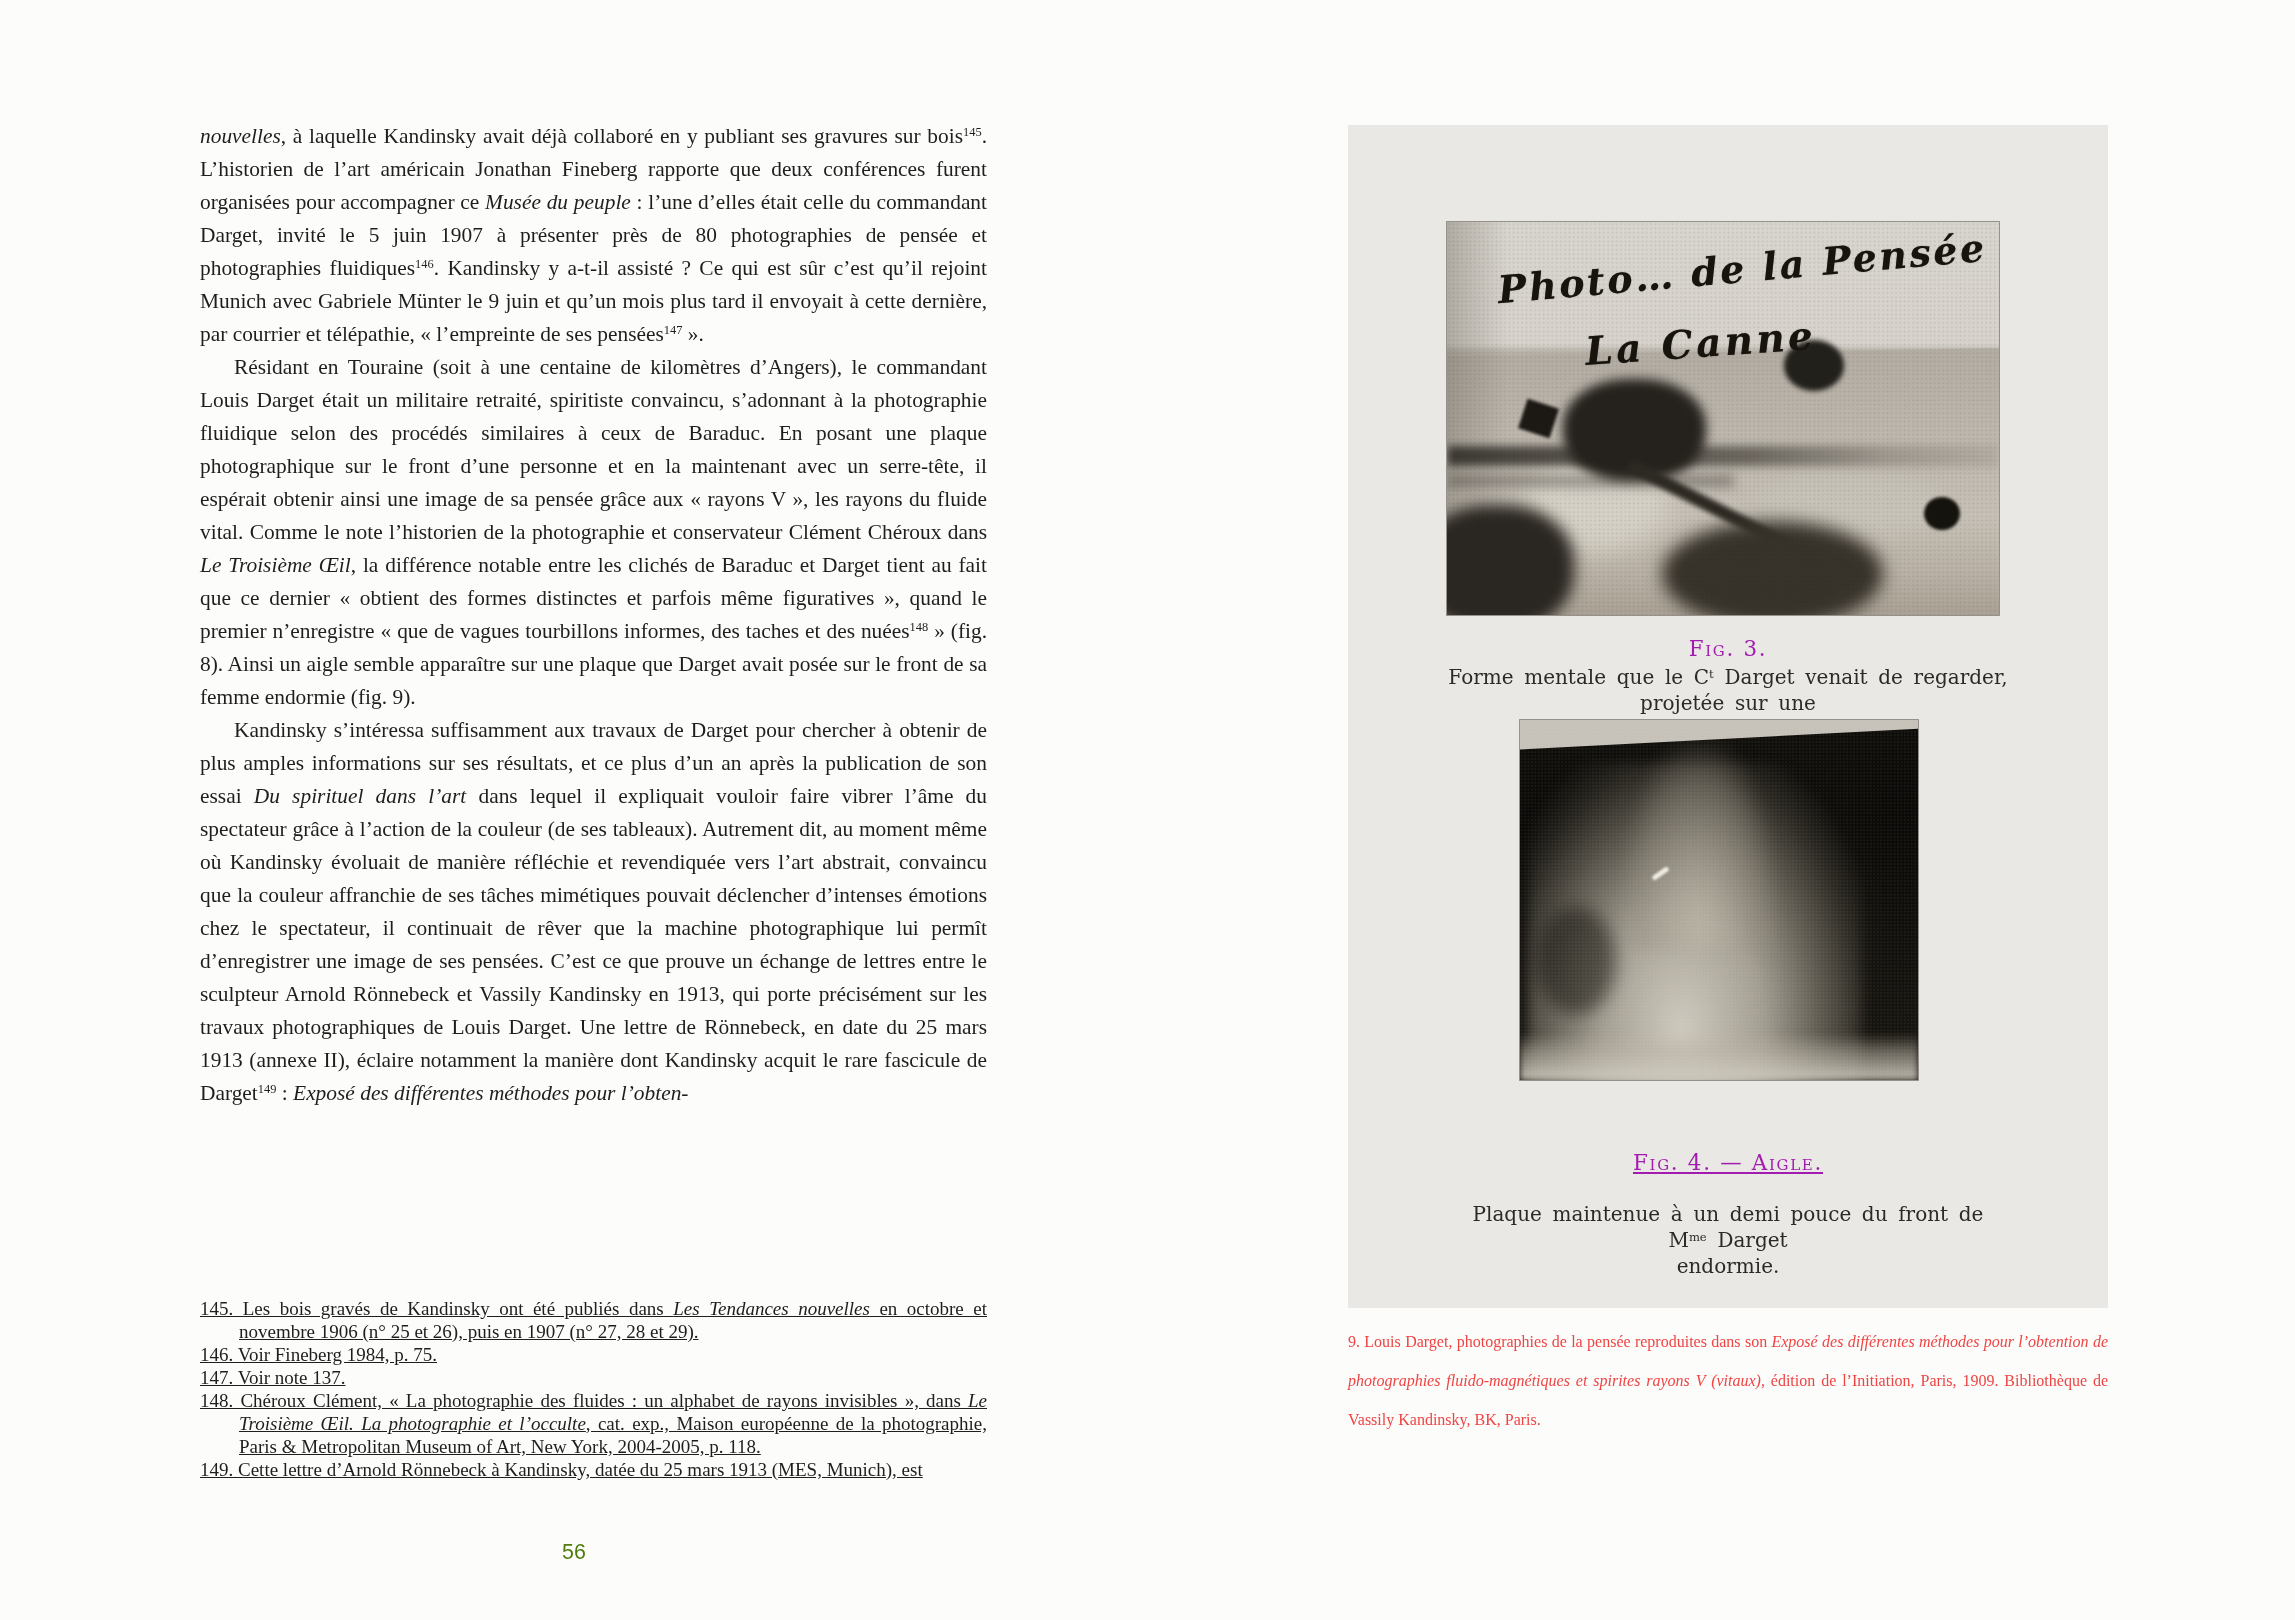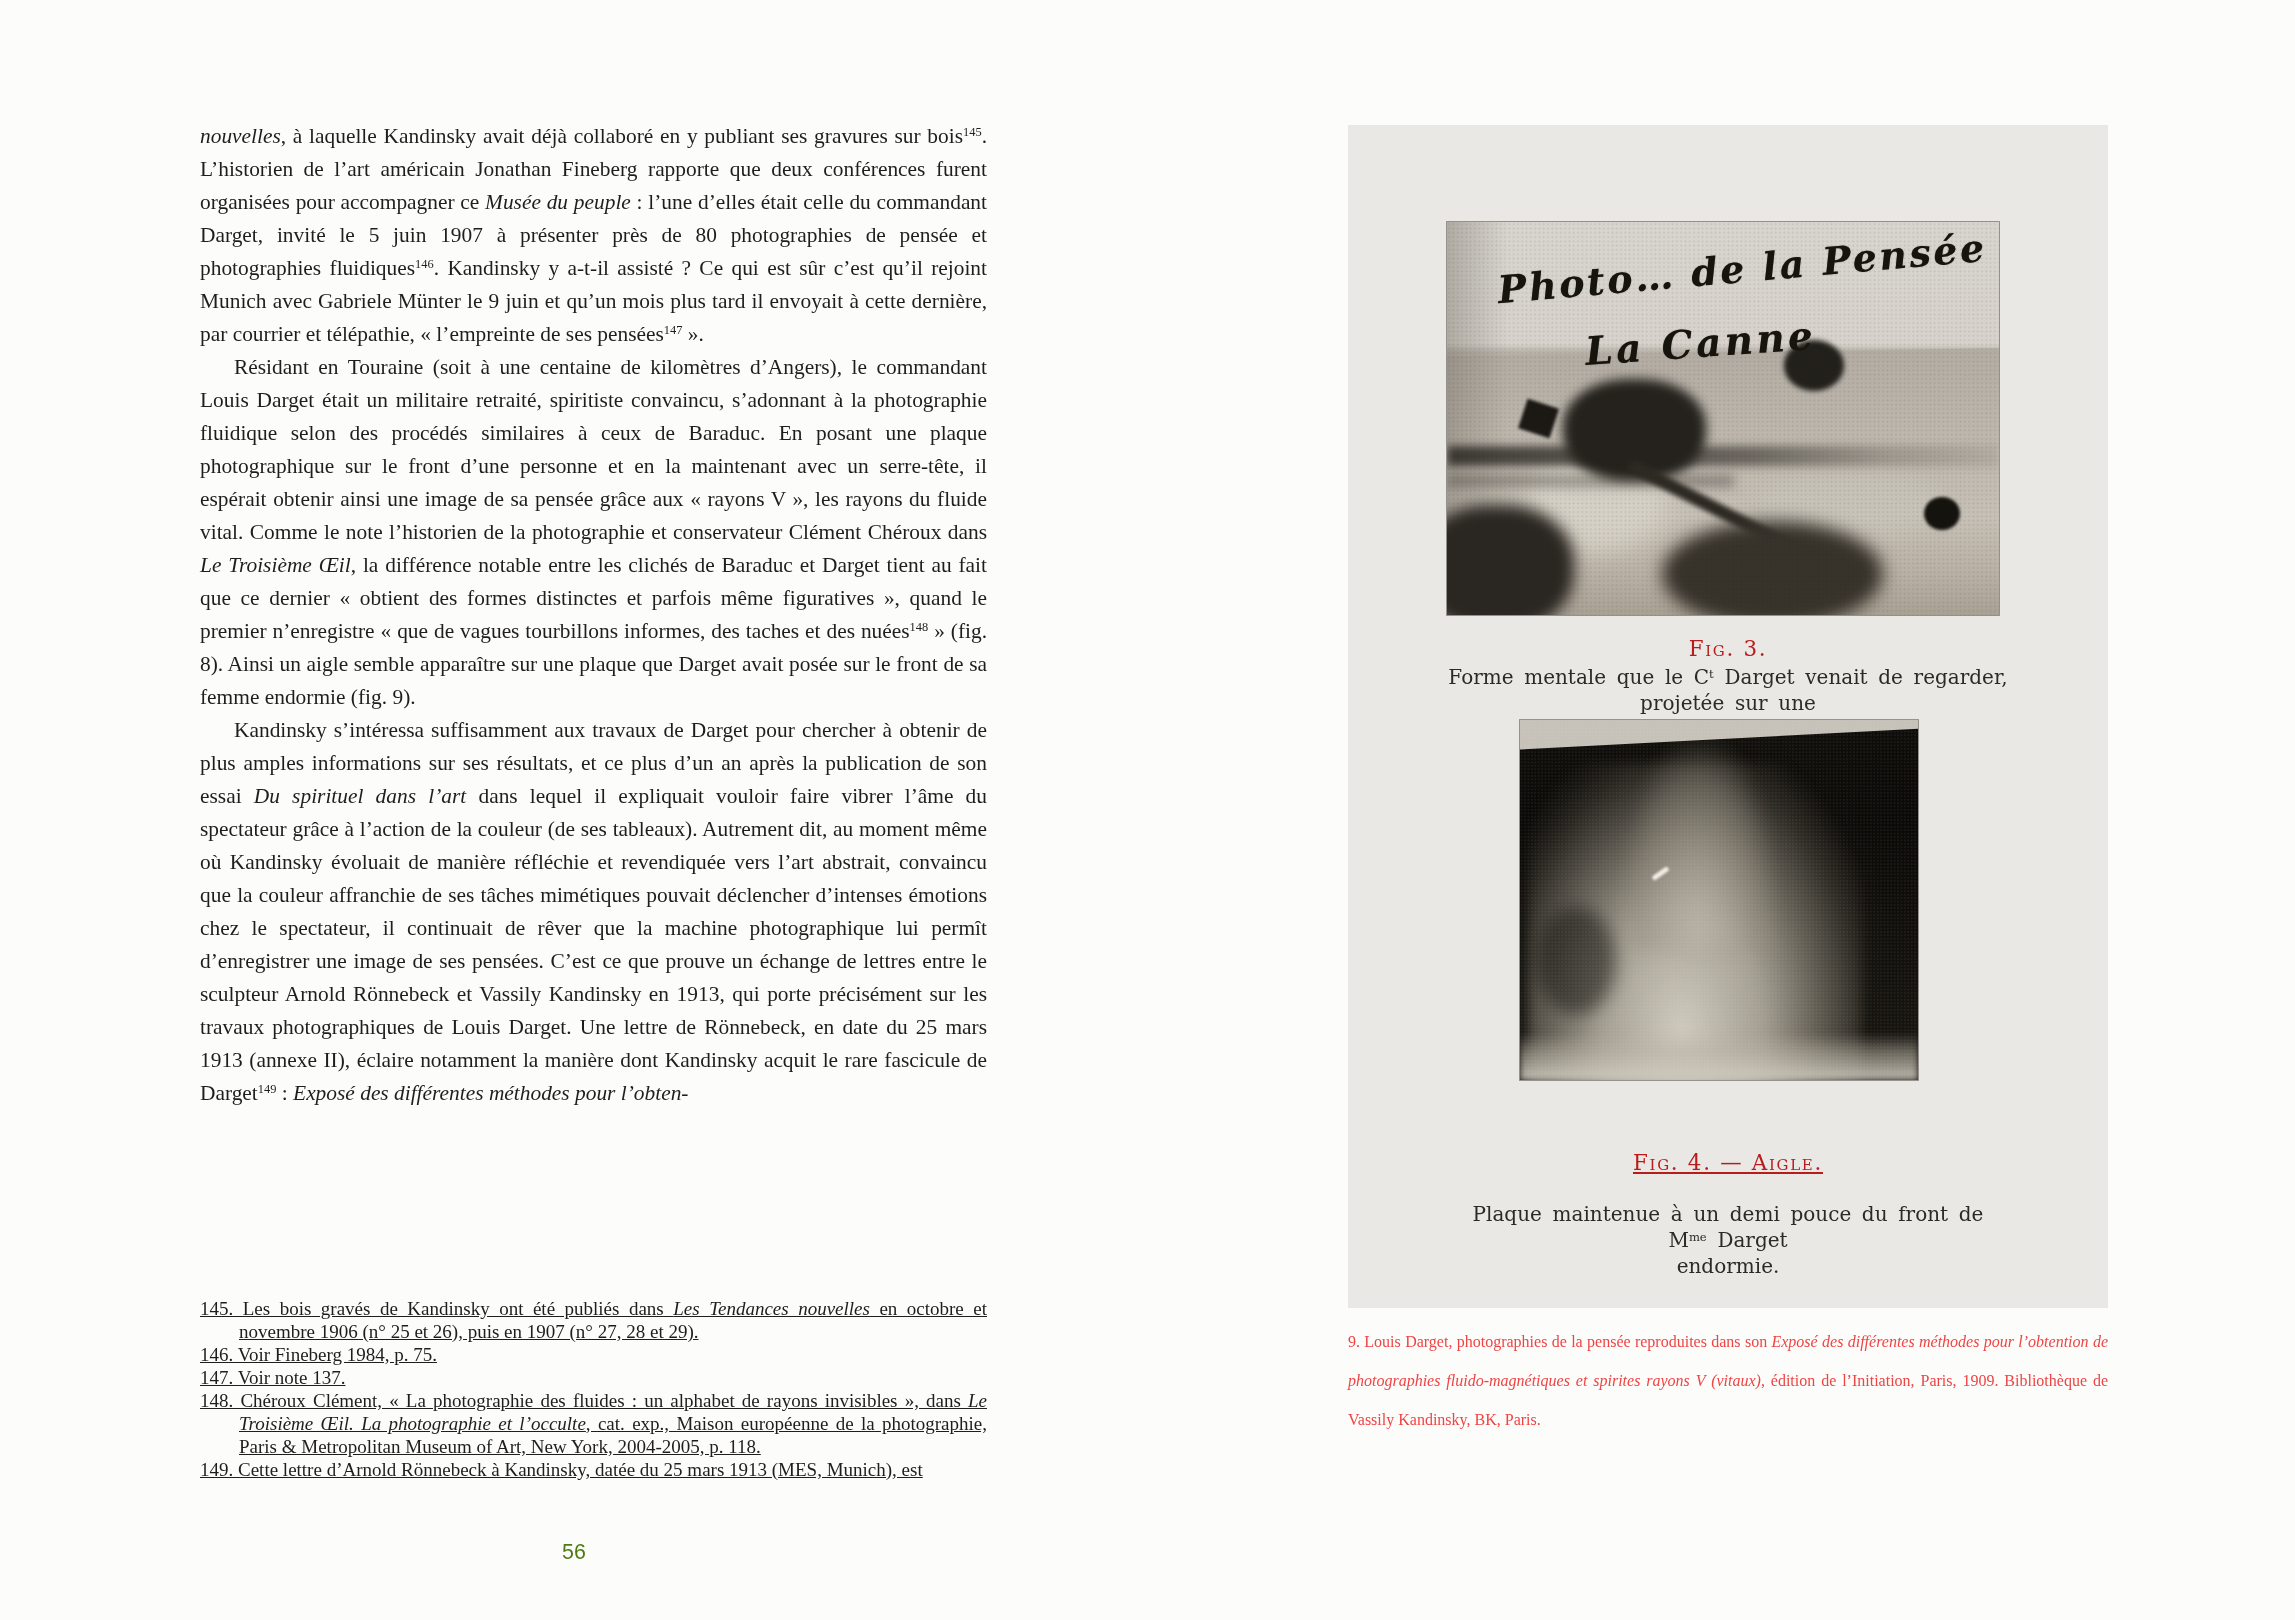--- a/index.html
+++ b/index.html
@@ -90,21 +90,21 @@
     clip-path:polygon(0 0,100% 0,100% 28%,0 95%);}
   .f4-speck{left:33%;top:42%;width:19px;height:5.1px;background:#efece4;border-radius:2.6px;
     transform:rotate(-35deg);filter:blur(0.9px);}
   .grain-dark{left:0;top:0;width:100%;height:100%;
     background-image:radial-gradient(rgba(235,230,218,.07) 0.9px,transparent 1.2px);
     background-size:3.4px 3.4px;}
 
   
   .fig-label{position:absolute;width:100%;text-align:center;
     font-family:"DejaVu Serif",serif;font-variant:small-caps;letter-spacing:1.7px;
-    font-size:21.4px;color:#b91c1c;}
+    font-size:21.4px;color:#a21caf;}
   .fig-caption{position:absolute;text-align:center;font-family:"DejaVu Serif",serif;
     font-size:20px;line-height:26px;color:#2c2a26;word-spacing:4.3px;}
   #fig3-label{top:511px;}
   #fig3-caption{left:74px;width:612px;top:539px;}
   #fig4-label{top:1025px;text-decoration:underline;}
   #fig4-caption{left:104px;width:552px;top:1076px;}
 
   
   .credit{position:absolute;left:1348px;top:1322px;width:760px;
     font-size:16px;line-height:39px;text-align:justify;color:#ef4444;}

